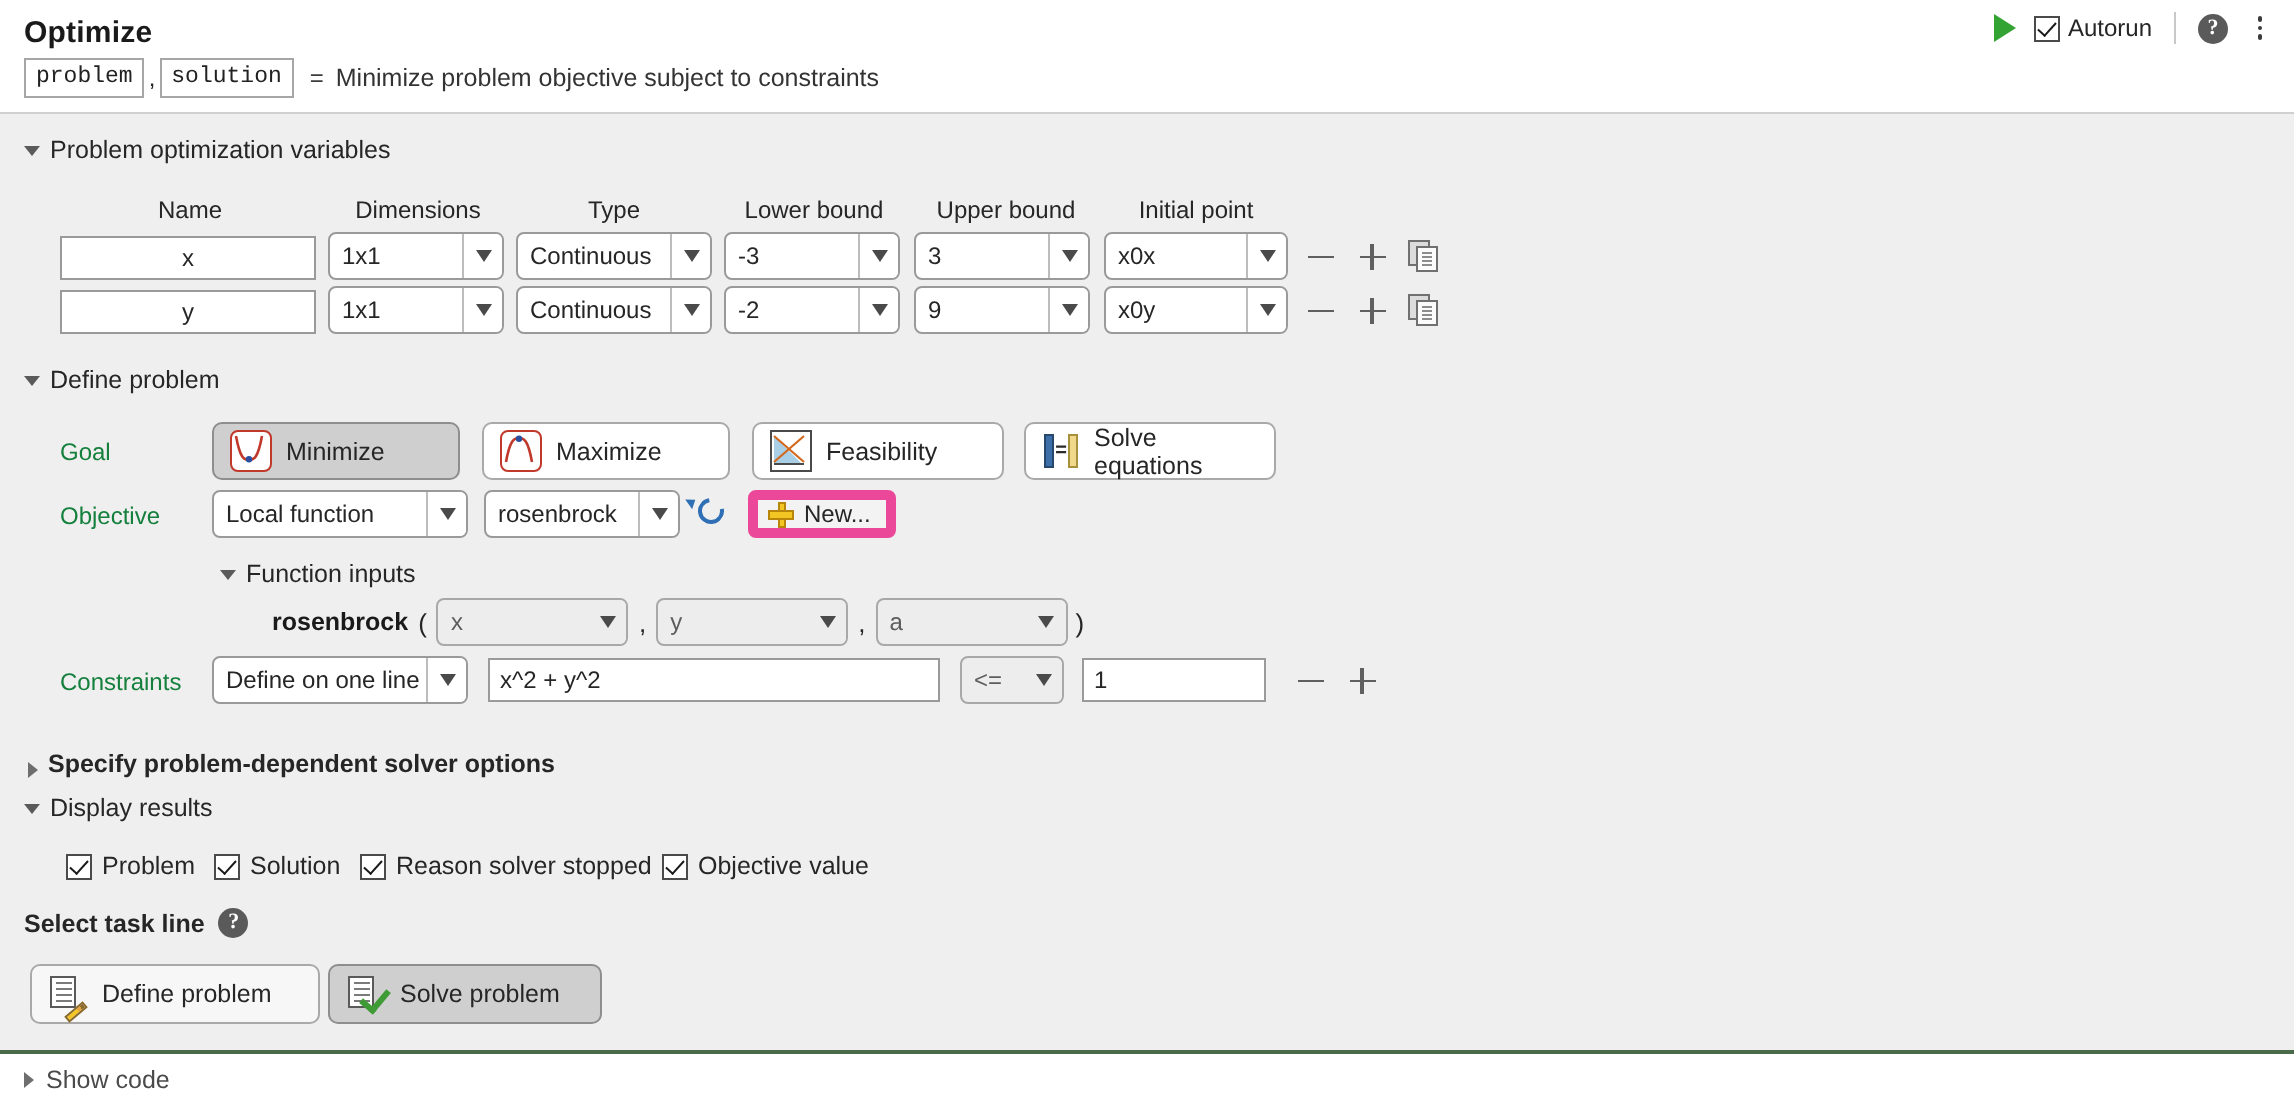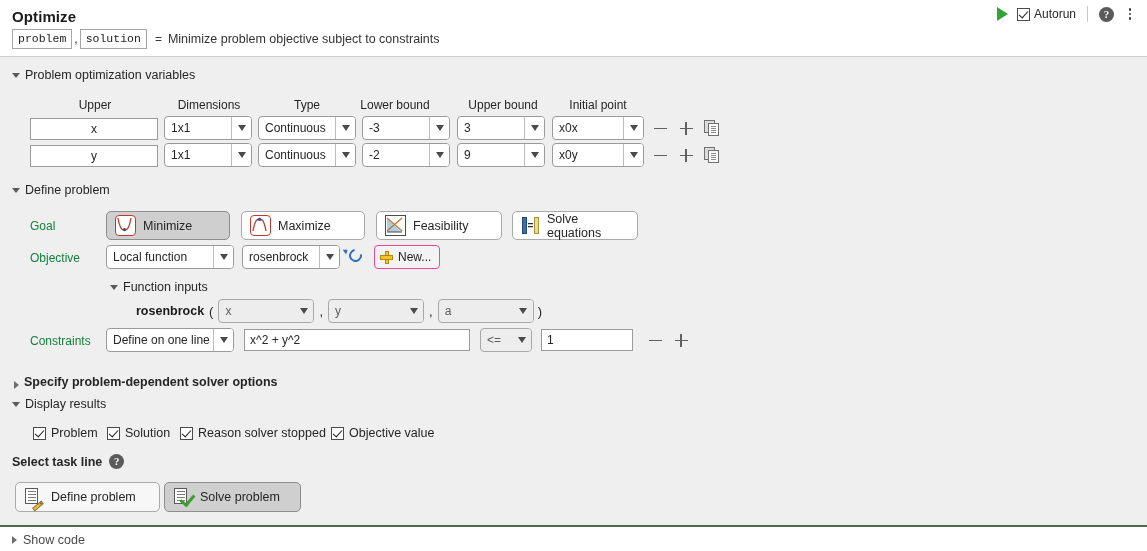--- a/index.html
+++ b/index.html
@@ -358,21 +358,21 @@
     transform: rotate(-35deg);
   }
 
   
   .new-btn {
     display: inline-flex;
     align-items: center;
     gap: 5px;
     height: 24px;
     padding: 0 8px 0 5px;
-    border: 1px solid #ec4899;
+    border: 5px solid #ec4899;
     border-radius: 4px;
     background: #f3f3f3;
     font-size: 12px;
     color: #262626;
     cursor: pointer;
     box-sizing: border-box;
   }
   .plus-yellow {
     width: 13px; height: 13px;
     position: relative;
@@ -520,24 +520,24 @@
 
 <div class="task-body">
 
   
   <div class="section-head abs" style="left:12px; top:11px;">
     <span class="tri-down"></span>
     <span>Problem optimization variables</span>
   </div>
 
   
-  <div class="col-head abs" style="left:30px; top:41px; width:130px;">Upper</div>
+  <div class="col-head abs" style="left:30px; top:41px; width:130px;">Name</div>
   <div class="col-head abs" style="left:164px; top:41px; width:90px;">Dimensions</div>
   <div class="col-head abs" style="left:258px; top:41px; width:98px;">Type</div>
-  <div class="col-head abs" style="left:350px; top:41px; width:90px;text-align:center;">Lower bound</div>
+  <div class="col-head abs" style="left:362px; top:41px; width:90px;text-align:center;">Lower bound</div>
   <div class="col-head abs" style="left:457px; top:41px; width:92px;">Upper bound</div>
   <div class="col-head abs" style="left:552px; top:41px; width:92px;">Initial point</div>
 
   
   <input class="txt center abs" style="left: 30px; top: 61px; width: 128px;" value="x">
   <div class="combo abs" style="left:164px; top:59px; width:88px;">
     <span class="cval">1x1</span>
       <span class="carrow"></span>
   </div>
   <div class="combo abs" style="left:258px; top:59px; width:98px;">

